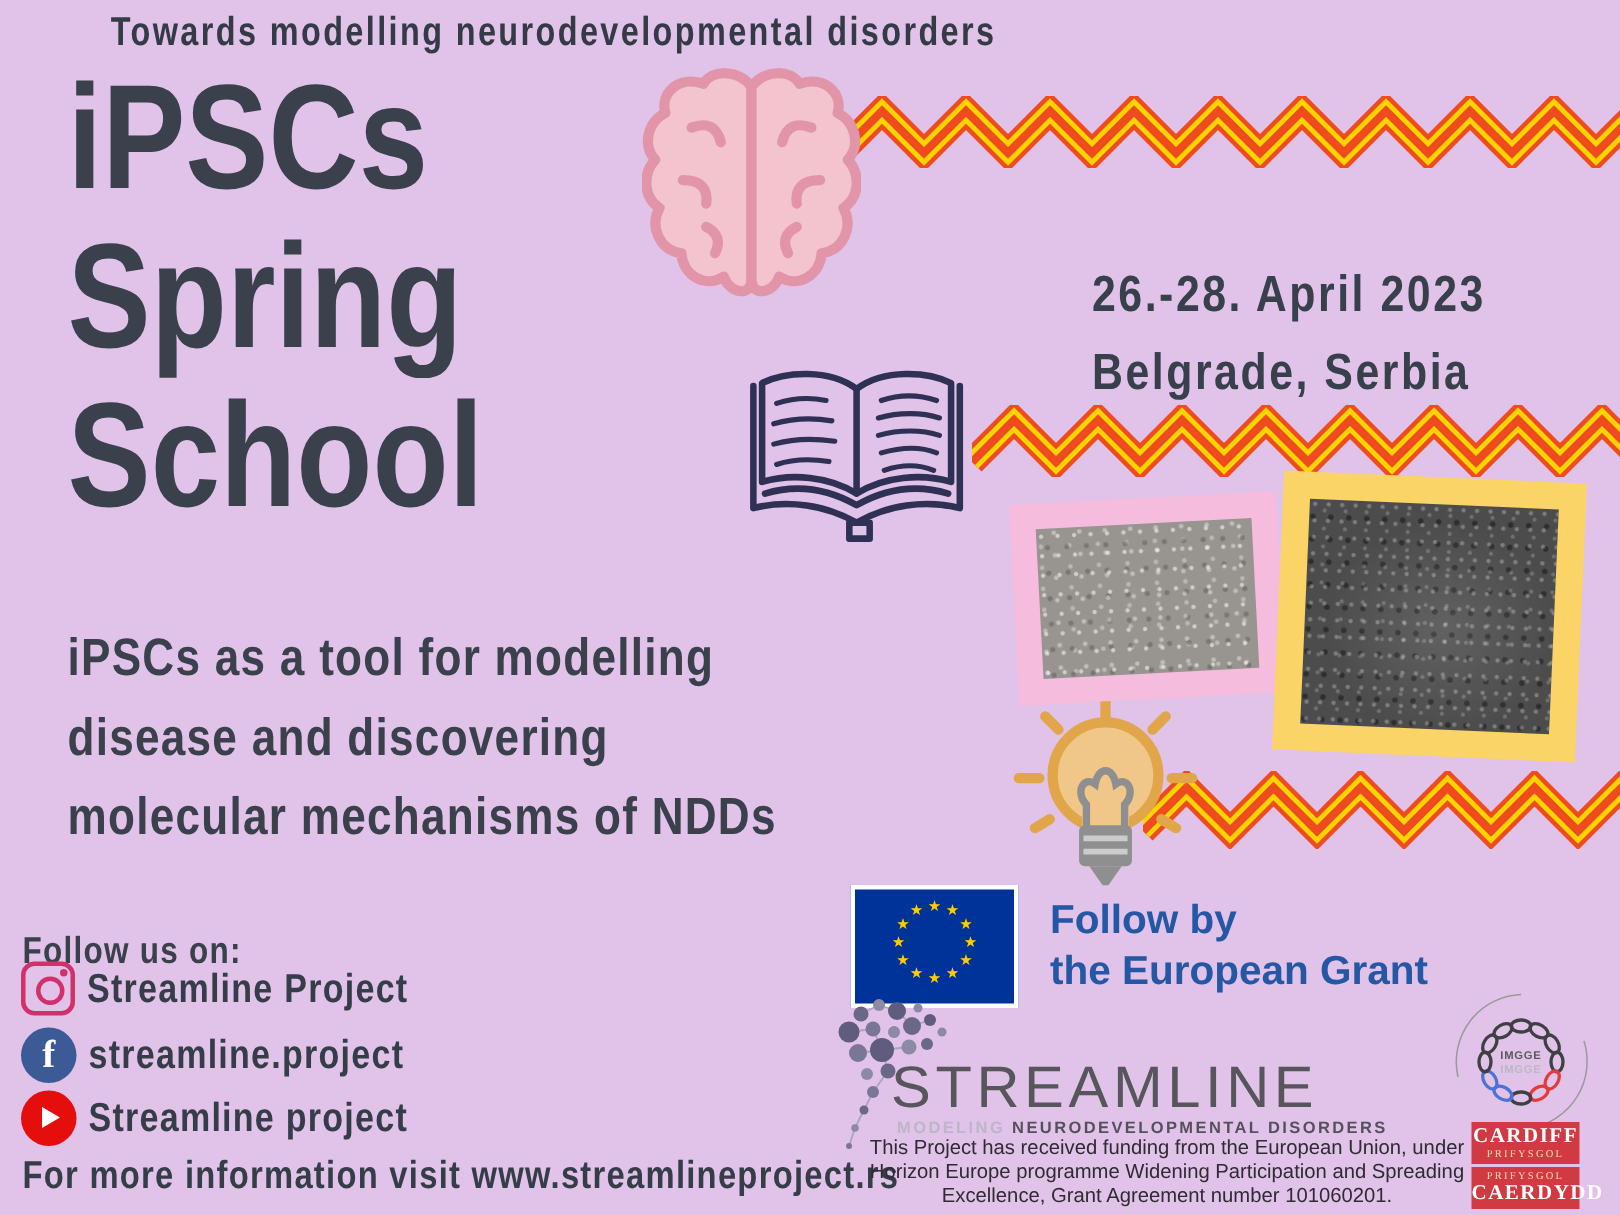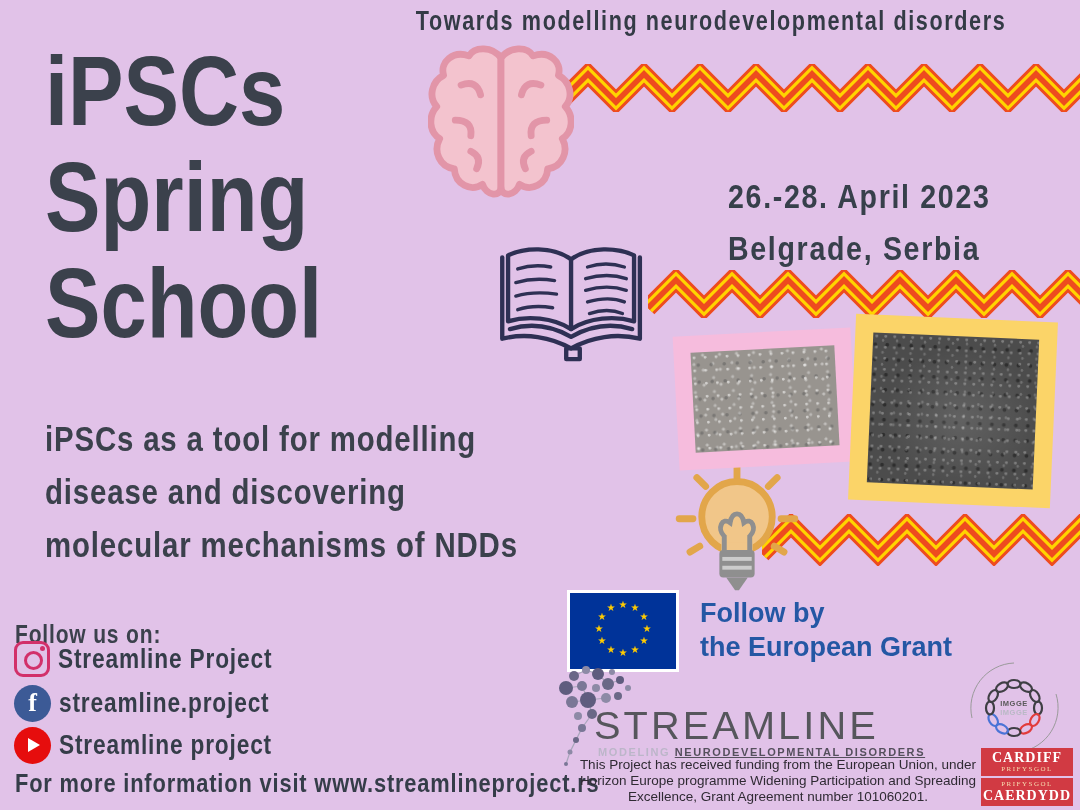--- a/index.html
+++ b/index.html
@@ -5,21 +5,21 @@
   html,body{margin:0;padding:0;background:#b9a0c9;}
   #poster{
     position:relative;width:1080px;height:810px;overflow:hidden;
     background:#e1c2e8;color:#3b414c;
     font-family:"Liberation Sans",sans-serif;
   }
   .cond{display:inline-block;white-space:nowrap;transform:scaleX(.84);transform-origin:0 50%;}
   .cond-c{display:inline-block;white-space:nowrap;transform:scaleX(.8);transform-origin:50% 50%;}
 
   
-  .tagline{position:absolute;top:6px;left:0;right:0;text-align:right;
+  .tagline{position:absolute;top:6px;left:0;right:0;text-align:left;
     font-size:27px;font-weight:700;letter-spacing:2px;color:#343b46;}
 
   
   .title{position:absolute;left:45px;top:38px;line-height:106px;font-size:99px;
     font-weight:700;letter-spacing:0;color:#3b414c;}
   .title div{height:106px;}
 
   
   .dateblock{position:absolute;left:728px;top:138px;font-size:34px;font-weight:700;
     letter-spacing:2px;line-height:52px;color:#37404b;margin-top:32px;}
@@ -72,30 +72,30 @@
   
   .euflag{position:absolute;left:567px;top:590px;width:106px;height:76px;background:#003399;border:3px solid #fff;z-index:4;}
   .eu-star{position:absolute;width:10px;height:10px;font-size:10px;line-height:10px;color:#ffcc00;text-align:center;}
   .funded{position:absolute;left:700px;top:596px;font-size:27px;font-weight:700;line-height:34px;color:#2457a4;z-index:4;}
 
   
   .sl-word{position:absolute;left:594px;top:704px;font-size:39px;letter-spacing:3px;color:#56565c;font-weight:400;z-index:4;
     transform:scaleX(1.02);transform-origin:0 0;}
   .sl-tag{position:absolute;left:598px;top:746px;font-size:11px;font-weight:700;letter-spacing:1.6px;z-index:4;}
   .sl-tag .lt{color:#bcb6c9;}
-  .sl-tag .bd{color:#55505d;text-decoration:underline;}
+  .sl-tag .bd{color:#55505d;}
 
   
   .fineprint{position:absolute;left:578px;top:757px;width:400px;font-size:13.5px;line-height:16px;color:#2f2a33;z-index:4;text-align:center;}
 
   
   .imgge{position:absolute;left:966px;top:660px;z-index:4;}
   .imgge-label{font-size:7.5px;fill:#5a5a5a;font-weight:700;letter-spacing:.5px;}
   .imgge-label2{font-size:7.5px;fill:#b9b9c5;font-weight:700;letter-spacing:.5px;}
-  .cardiff{position:absolute;left:981px;top:748px;width:92px;z-index:4;font-family:"Liberation Serif",serif;text-align:center;}
+  .cardiff{position:absolute;left:981px;top:748px;width:72px;z-index:4;font-family:"Liberation Serif",serif;text-align:center;}
   .cardiff .blk{background:#d13a43;color:#fff;padding:2px 0 3px;}
   .cardiff .blk+.blk{margin-top:2px;}
   .cf-big{font-size:14px;font-weight:700;letter-spacing:1px;line-height:15px;display:block;}
   .cf-small{font-size:7px;letter-spacing:1.5px;color:#f7ddb0;line-height:8px;display:block;}
 </style>
 </head>
 <body>
 
 <div id="poster">
 

